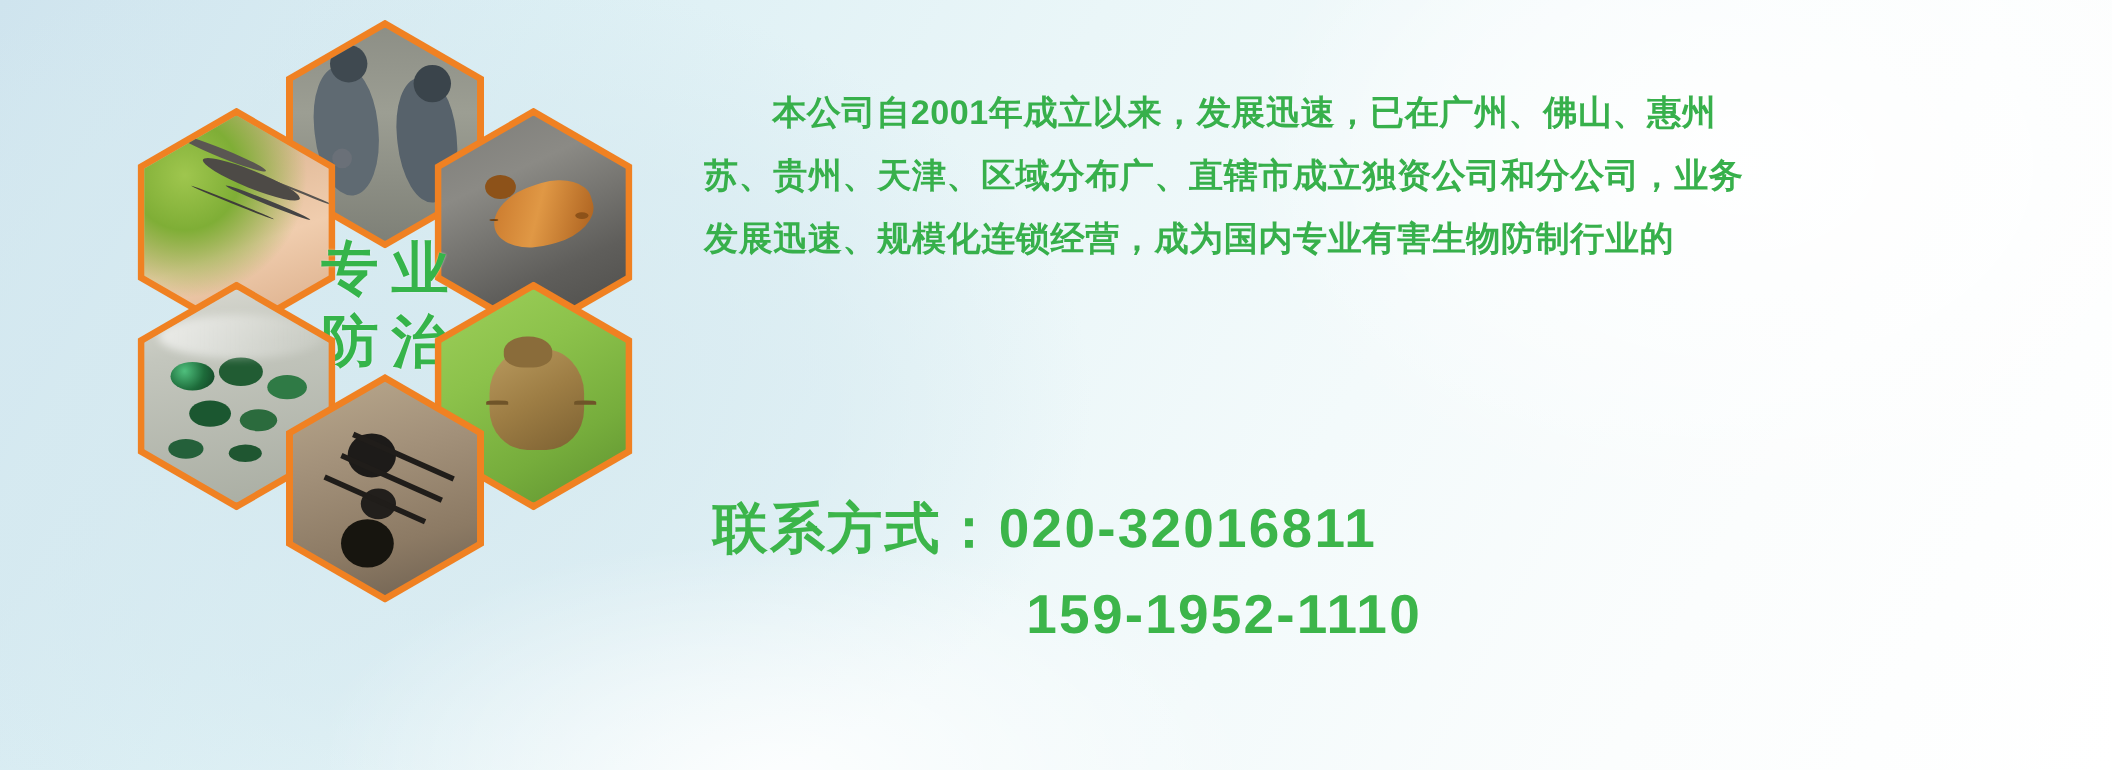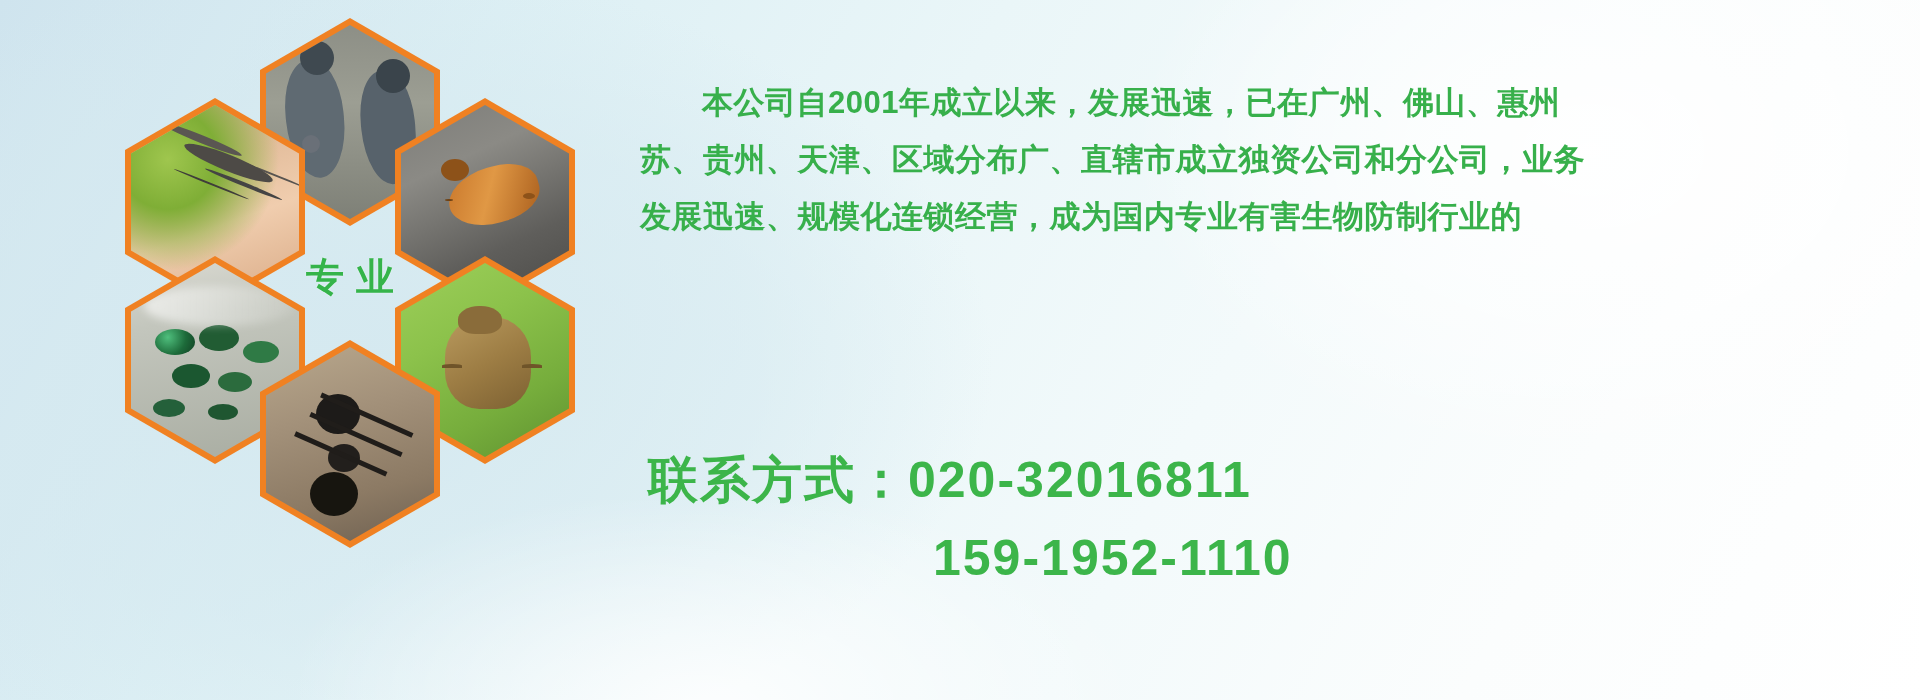--- a/index.html
+++ b/index.html
@@ -85,21 +85,21 @@
     position: absolute;
     inset: 0;
     display: flex;
     flex-direction: column;
     align-items: center;
     justify-content: center;
     gap: 10px;
   }
   .hex-center .label span {
     color: #35b44a;
-    font-size: 38px;
+    font-size: 52px;
     font-weight: bold;
     letter-spacing: 12px;
     text-indent: 12px;
     line-height: 1.08;
     text-shadow: 0 0 2px rgba(255,255,255,0.6);
   }
 
   
   .art-mosquito {
     background:
@@ -302,20 +302,21 @@
 
     <div class="hex hex-upleft">
       <div class="inner">
         <div class="art art-mosquito"></div>
       </div>
     </div>
 
     <div class="hex hex-center">
       <div class="label">
         <span>专业</span>
+        <span>防治</span>
       </div>
     </div>
 
     <div class="hex hex-downleft">
       <div class="inner">
         <div class="art art-flies"></div>
       </div>
     </div>
 
     <div class="hex hex-downright">

